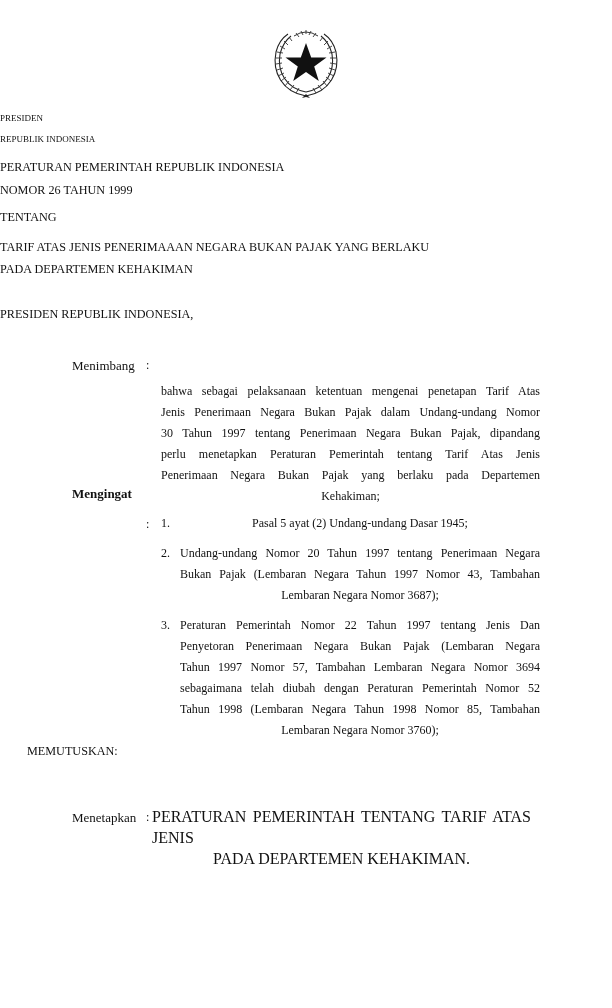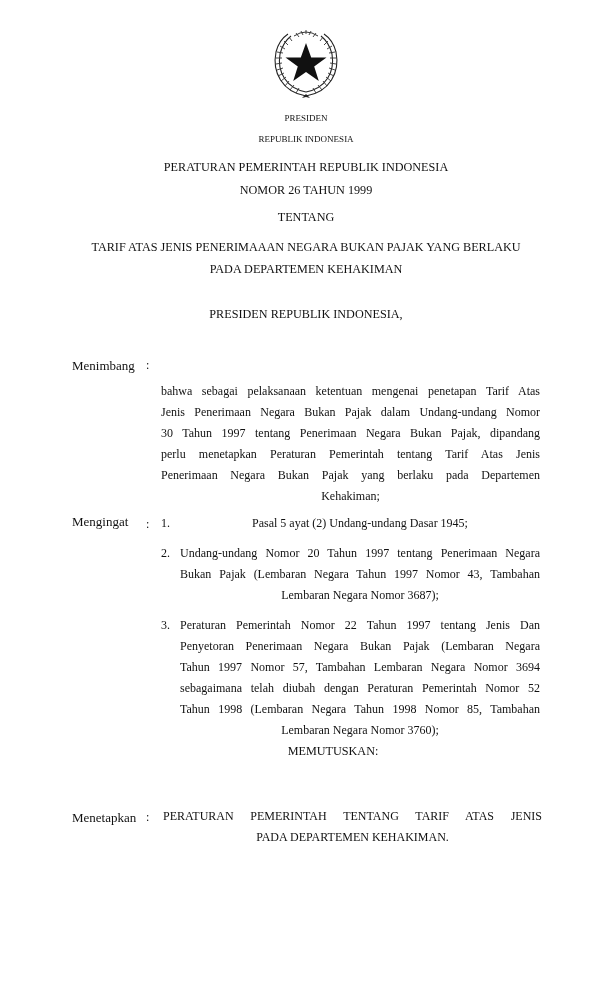--- a/index.html
+++ b/index.html
@@ -1,30 +1,30 @@
 <!DOCTYPE html>
 <html><head>
 <meta charset="utf-8">
 <style>
   html, body { margin: 0; padding: 0; background: #ffffff; }
   body { width: 612px; height: 1008px; position: relative; overflow: hidden;
          font-family: "Liberation Serif", "DejaVu Serif", serif; color: #111; }
   .page { position: absolute; left: 0; top: 0; width: 612px; height: 1008px; }
   .emblem { position: absolute; left: 268px; top: 26px; width: 76px; height: 76px; }
-  .center { position: absolute; left: 0; width: 612px; text-align: center; }
+  .center { position: absolute; left: 0; width: 612px; text-align: left; }
   .small { font-size: 9px; line-height: 11px; }
   .t12 { font-size: 12.2px; }
   .lbl { position: absolute; left: 72px; font-size: 13px; }
   .colon { position: absolute; font-size: 12px; }
   .body-text { position: absolute; left: 161px; width: 379px; font-size: 12px;
                line-height: 21px; text-align: justify; }
   .item { position: absolute; left: 161px; width: 379px; font-size: 12px; line-height: 21px; }
   .item .num { position: absolute; left: 0; top: 0; }
   .item .txt { margin-left: 19px; text-align: justify; display: block; }
-  .caps { position: absolute; left: 163px; width: 379px; font-size: 12px; line-height: 21px;
+  .caps { position: absolute; left: 152px; width: 379px; font-size: 16px; line-height: 21px;
           text-align: justify; }
   .justify-line { display: block; text-align: justify; text-align-last: justify; }
   .last-line { display: block; text-align: center; }
 </style>
 </head>
 <body>
 
 <div class="page">
 
   <svg class="emblem" viewBox="0 0 76 76">
@@ -80,21 +80,21 @@
   <div class="colon" style="left:146px; top:358px;">:</div>
   <div class="body-text" style="top:354px;margin-top:27px;">
     <span class="justify-line">bahwa sebagai pelaksanaan ketentuan mengenai penetapan Tarif Atas</span>
     <span class="justify-line">Jenis Penerimaan Negara Bukan Pajak dalam Undang-undang Nomor</span>
     <span class="justify-line">30 Tahun 1997 tentang Penerimaan Negara Bukan Pajak, dipandang</span>
     <span class="justify-line">perlu menetapkan Peraturan Pemerintah tentang Tarif Atas Jenis</span>
     <span class="justify-line">Penerimaan Negara Bukan Pajak yang berlaku pada Departemen</span>
     <span class="last-line">Kehakiman;</span>
   </div>
 
-  <div class="lbl" style="top:514px;">Mengingat</div>
+  <div class="lbl" style="top:486px;font-weight:bold;">Mengingat</div>
   <div class="colon" style="left:146px; top:517px;">:</div>
 
   <div class="item" style="top:513px;">
     <span class="num">1.</span>
     <span class="txt">
       <span class="last-line">Pasal 5 ayat (2) Undang-undang Dasar 1945;</span>
     </span>
   </div>
 
   <div class="item" style="top:543px;">

